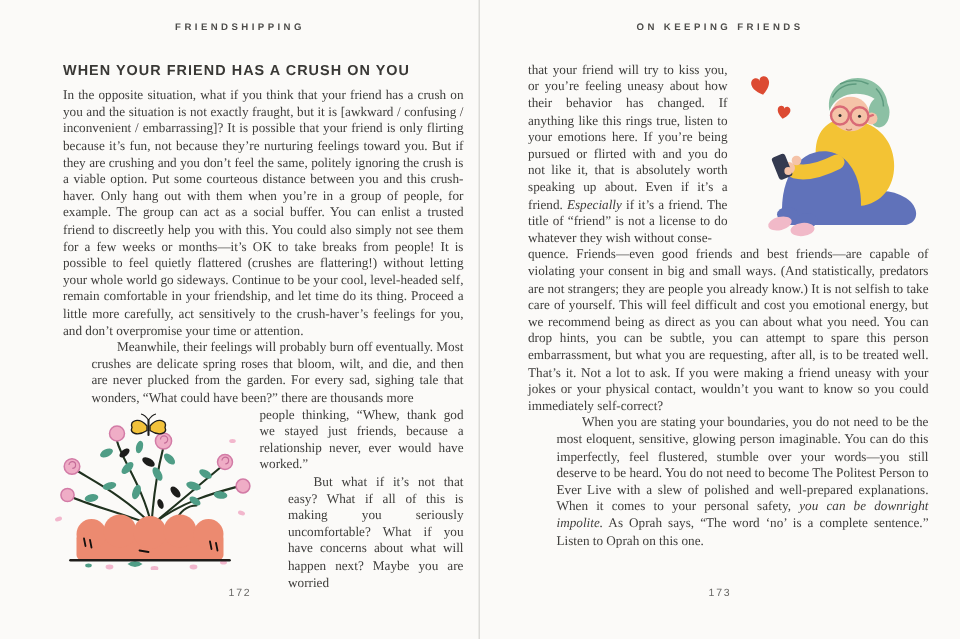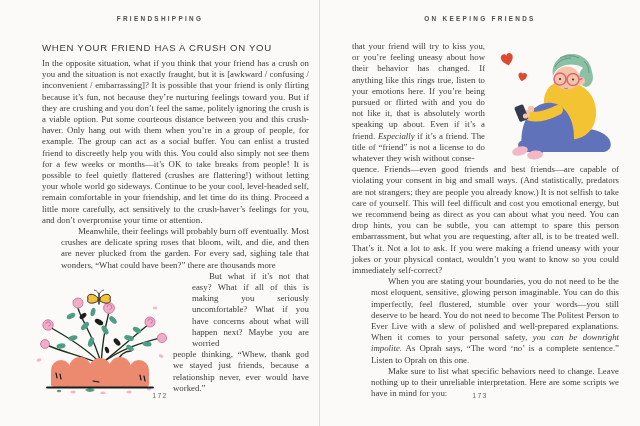--- a/index.html
+++ b/index.html
@@ -28,29 +28,29 @@
   .page-number.left{left:0;width:320px;}
   .page-number.right{left:320px;width:320px;}
   .content{
     position:absolute;width:267px;
   }
   .content.left{left:42px;top:42px;}
   .content.right{left:352px;top:41px;}
   .section-heading{
     margin:0 0 5px 0;
     font-family:"Liberation Sans", sans-serif;
-    font-size:9.6px;font-weight:400;letter-spacing:0.7px;color:#393835;
+    font-size:9.6px;font-weight:700;letter-spacing:0.7px;color:#393835;
   }
   p.body{
     margin:0;font-size:8.8px;line-height:11.2px;text-align:justify;
     color:#3e3d3b;
   }
   p.body.indent{text-indent:17px;margin-left:19px;}
   .em{font-style:italic;}
-  .wrap-row{display:flex;align-items:flex-end;}
+  .wrap-row{display:flex;align-items:flex-start;}
   .illo-left-box{flex:0 0 135px;margin-left:-9px;margin-right:5px;margin-top:1px;}
   .illo-right-box{flex:0 0 127px;margin-top:3px;}
   .narrow-col{flex:1;min-width:0;}
   .narrow-col-right{flex:1;min-width:0;margin-right:7px;}
   svg{display:block;}
 </style>
 </head>
 <body>
 
 <div class="gutter"></div>
@@ -145,22 +145,22 @@
           <path d="M23,87 l1,5"></path>
           <path d="M27,88 l1,5"></path>
           <path d="M107,89 l1,5"></path>
           <path d="M111,90 l1,5"></path>
           <path d="M60,95 l6,1"></path>
         </g>
         <line x1="14" y1="101.5" x2="120" y2="101.5" stroke="#1e1c1a" stroke-width="1.8" stroke-linecap="round"></line>
       </svg>
     </div>
     <div class="narrow-col">
+      <p class="body">people thinking, “Whew, thank god we stayed just friends, because a relationship never, ever would have worked.”</p>
       <p class="body indent">But what if it’s not that easy? What if all of this is making you seriously uncomfortable? What if you have concerns about what will happen next? Maybe you are worried</p>
-      <p class="body">people thinking, “Whew, thank god we stayed just friends, because a relationship never, ever would have worked.”</p>
     </div>
   </div>
 </div>
 <div class="page-number left">172</div>
 
 <div class="running-head right">ON KEEPING FRIENDS</div>
 
 <div class="content right">
   <div class="wrap-row">
     <div class="narrow-col-right">
@@ -210,15 +210,14 @@
           <path d="M87,33.8 L90.5,32.5"></path>
         </g>
         <circle cx="68" cy="33" r="1" fill="#2c2c2c"></circle>
         <circle cx="81" cy="33.5" r="1" fill="#2c2c2c"></circle>
         <path d="M72,42 q2,1.5 4,0" stroke="#c47b60" stroke-width="0.9" fill="none"></path>
       </svg>
     </div>
   </div>
   <p class="body">quence. Friends—even good friends and best friends—are capable of violating your consent in big and small ways. (And statistically, predators are not strangers; they are people you already know.) It is not selfish to take care of yourself. This will feel difficult and cost you emotional energy, but we recommend being as direct as you can about what you need. You can drop hints, you can be subtle, you can attempt to spare this person embarrassment, but what you are requesting, after all, is to be treated well. That’s it. Not a lot to ask. If you were making a friend uneasy with your jokes or your physical contact, wouldn’t you want to know so you could immediately self-correct?</p>
   <p class="body indent"><span>When you are stating your boundaries, you do not need to be the most eloquent, sensitive, glowing person imaginable. You can do this imperfectly, feel flustered, stumble over your words—you still deserve to be heard. You do not need to become The Politest Person to Ever Live with a slew of polished and well-prepared explanations. When it comes to your personal safety, </span><span class="em">you can be downright impolite.</span><span> As Oprah says, “The word ‘no’ is a complete sentence.” Listen to Oprah on this one.</span></p>
-  <p class="body indent">Make sure to list what specific behaviors need to change. Leave nothing up to their unreliable interpretation. Here are some scripts we have in mind for you:</p>
 </div>
 <div class="page-number right">173</div>
 
 </body></html>

